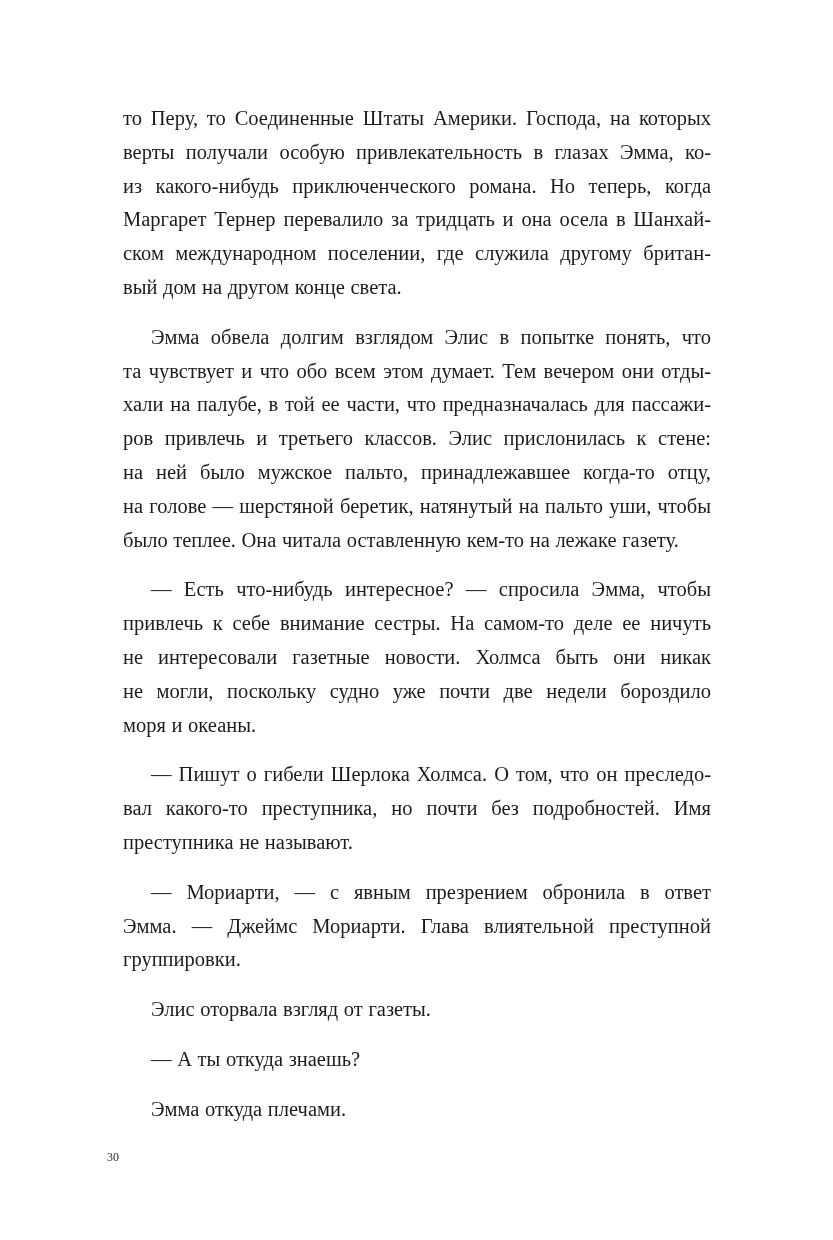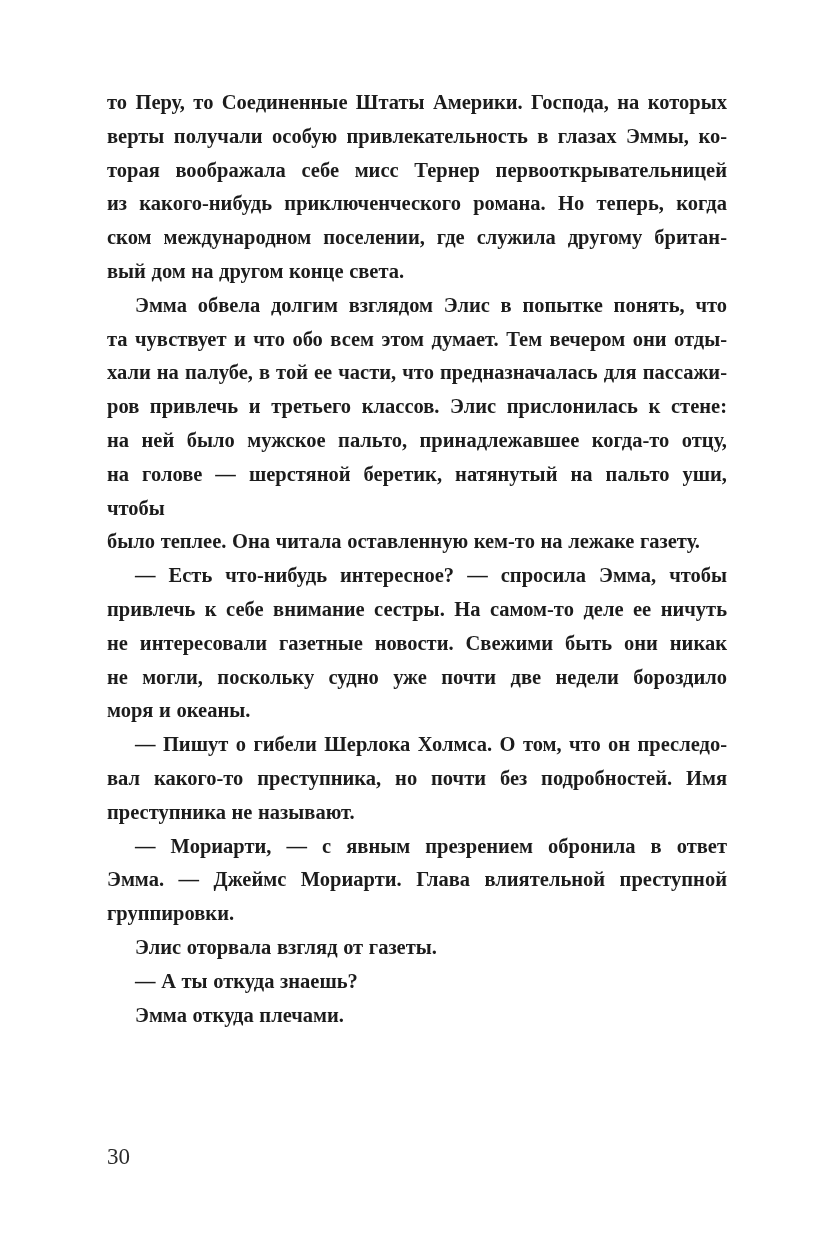--- a/index.html
+++ b/index.html
@@ -15,75 +15,74 @@
     color: #1c1c1c;
     overflow: hidden;
   }
   .page {
     position: absolute;
     left: 107px;
     top: 86px;
     width: 620px;
   }
   .paragraph {
-    margin: 0;
+    margin: 16px;
     padding: 0;
-    font-weight: bold;
   }
   .line {
     font-size: 20.5px;
     line-height: 33.8px;
     text-align: justify;
     text-align-last: justify;
     white-space: normal;
     word-spacing: 0.5px;
   }
   .line.last {
     text-align-last: left;
   }
   .line.indent {
     text-indent: 28px;
   }
   .page-number {
     position: absolute;
     left: 107px;
     top: 1146px;
-    font-size: 23px;
+    font-size: 12px;
     line-height: 22px;
     color: #2a2a2a;
   }
 </style>
 </head>
 <body>
 
 <div class="page">
 
   <div class="paragraph">
     <div class="line">то Перу, то Соединенные Штаты Америки. Господа, на которых</div>
-    <div class="line">верты получали особую привлекательность в глазах Эммы, ко-</div>
-    <div class="line">торая воображала себе мисс Тернер первооткрывательницей</div>
+    <div class="line">верты получали особую привлекательность в глазах Эмма, ко-</div>
     <div class="line">из какого-нибудь приключенческого романа. Но теперь, когда</div>
+    <div class="line">Маргарет Тернер перевалило за тридцать и она осела в Шанхай-</div>
     <div class="line">ском международном поселении, где служила другому британ-</div>
     <div class="line last">вый дом на другом конце света.</div>
   </div>
 
   <div class="paragraph">
     <div class="line indent">Эмма обвела долгим взглядом Элис в попытке понять, что</div>
     <div class="line">та чувствует и что обо всем этом думает. Тем вечером они отды-</div>
     <div class="line">хали на палубе, в той ее части, что предназначалась для пассажи-</div>
     <div class="line">ров привлечь и третьего классов. Элис прислонилась к стене:</div>
     <div class="line">на ней было мужское пальто, принадлежавшее когда-то отцу,</div>
     <div class="line">на голове — шерстяной беретик, натянутый на пальто уши, чтобы</div>
     <div class="line last">было теплее. Она читала оставленную кем-то на лежаке газету.</div>
   </div>
 
   <div class="paragraph">
     <div class="line indent">— Есть что-нибудь интересное? — спросила Эмма, чтобы</div>
     <div class="line">привлечь к себе внимание сестры. На самом-то деле ее ничуть</div>
-    <div class="line">не интересовали газетные новости. Свежими быть они никак</div>
+    <div class="line">не интересовали газетные новости. Холмса быть они никак</div>
     <div class="line">не могли, поскольку судно уже почти две недели бороздило</div>
     <div class="line last">моря и океаны.</div>
   </div>
 
   <div class="paragraph">
     <div class="line indent">— Пишут о гибели Шерлока Холмса. О том, что он преследо-</div>
     <div class="line">вал какого-то преступника, но почти без подробностей. Имя</div>
     <div class="line last">преступника не называют.</div>
   </div>
 

